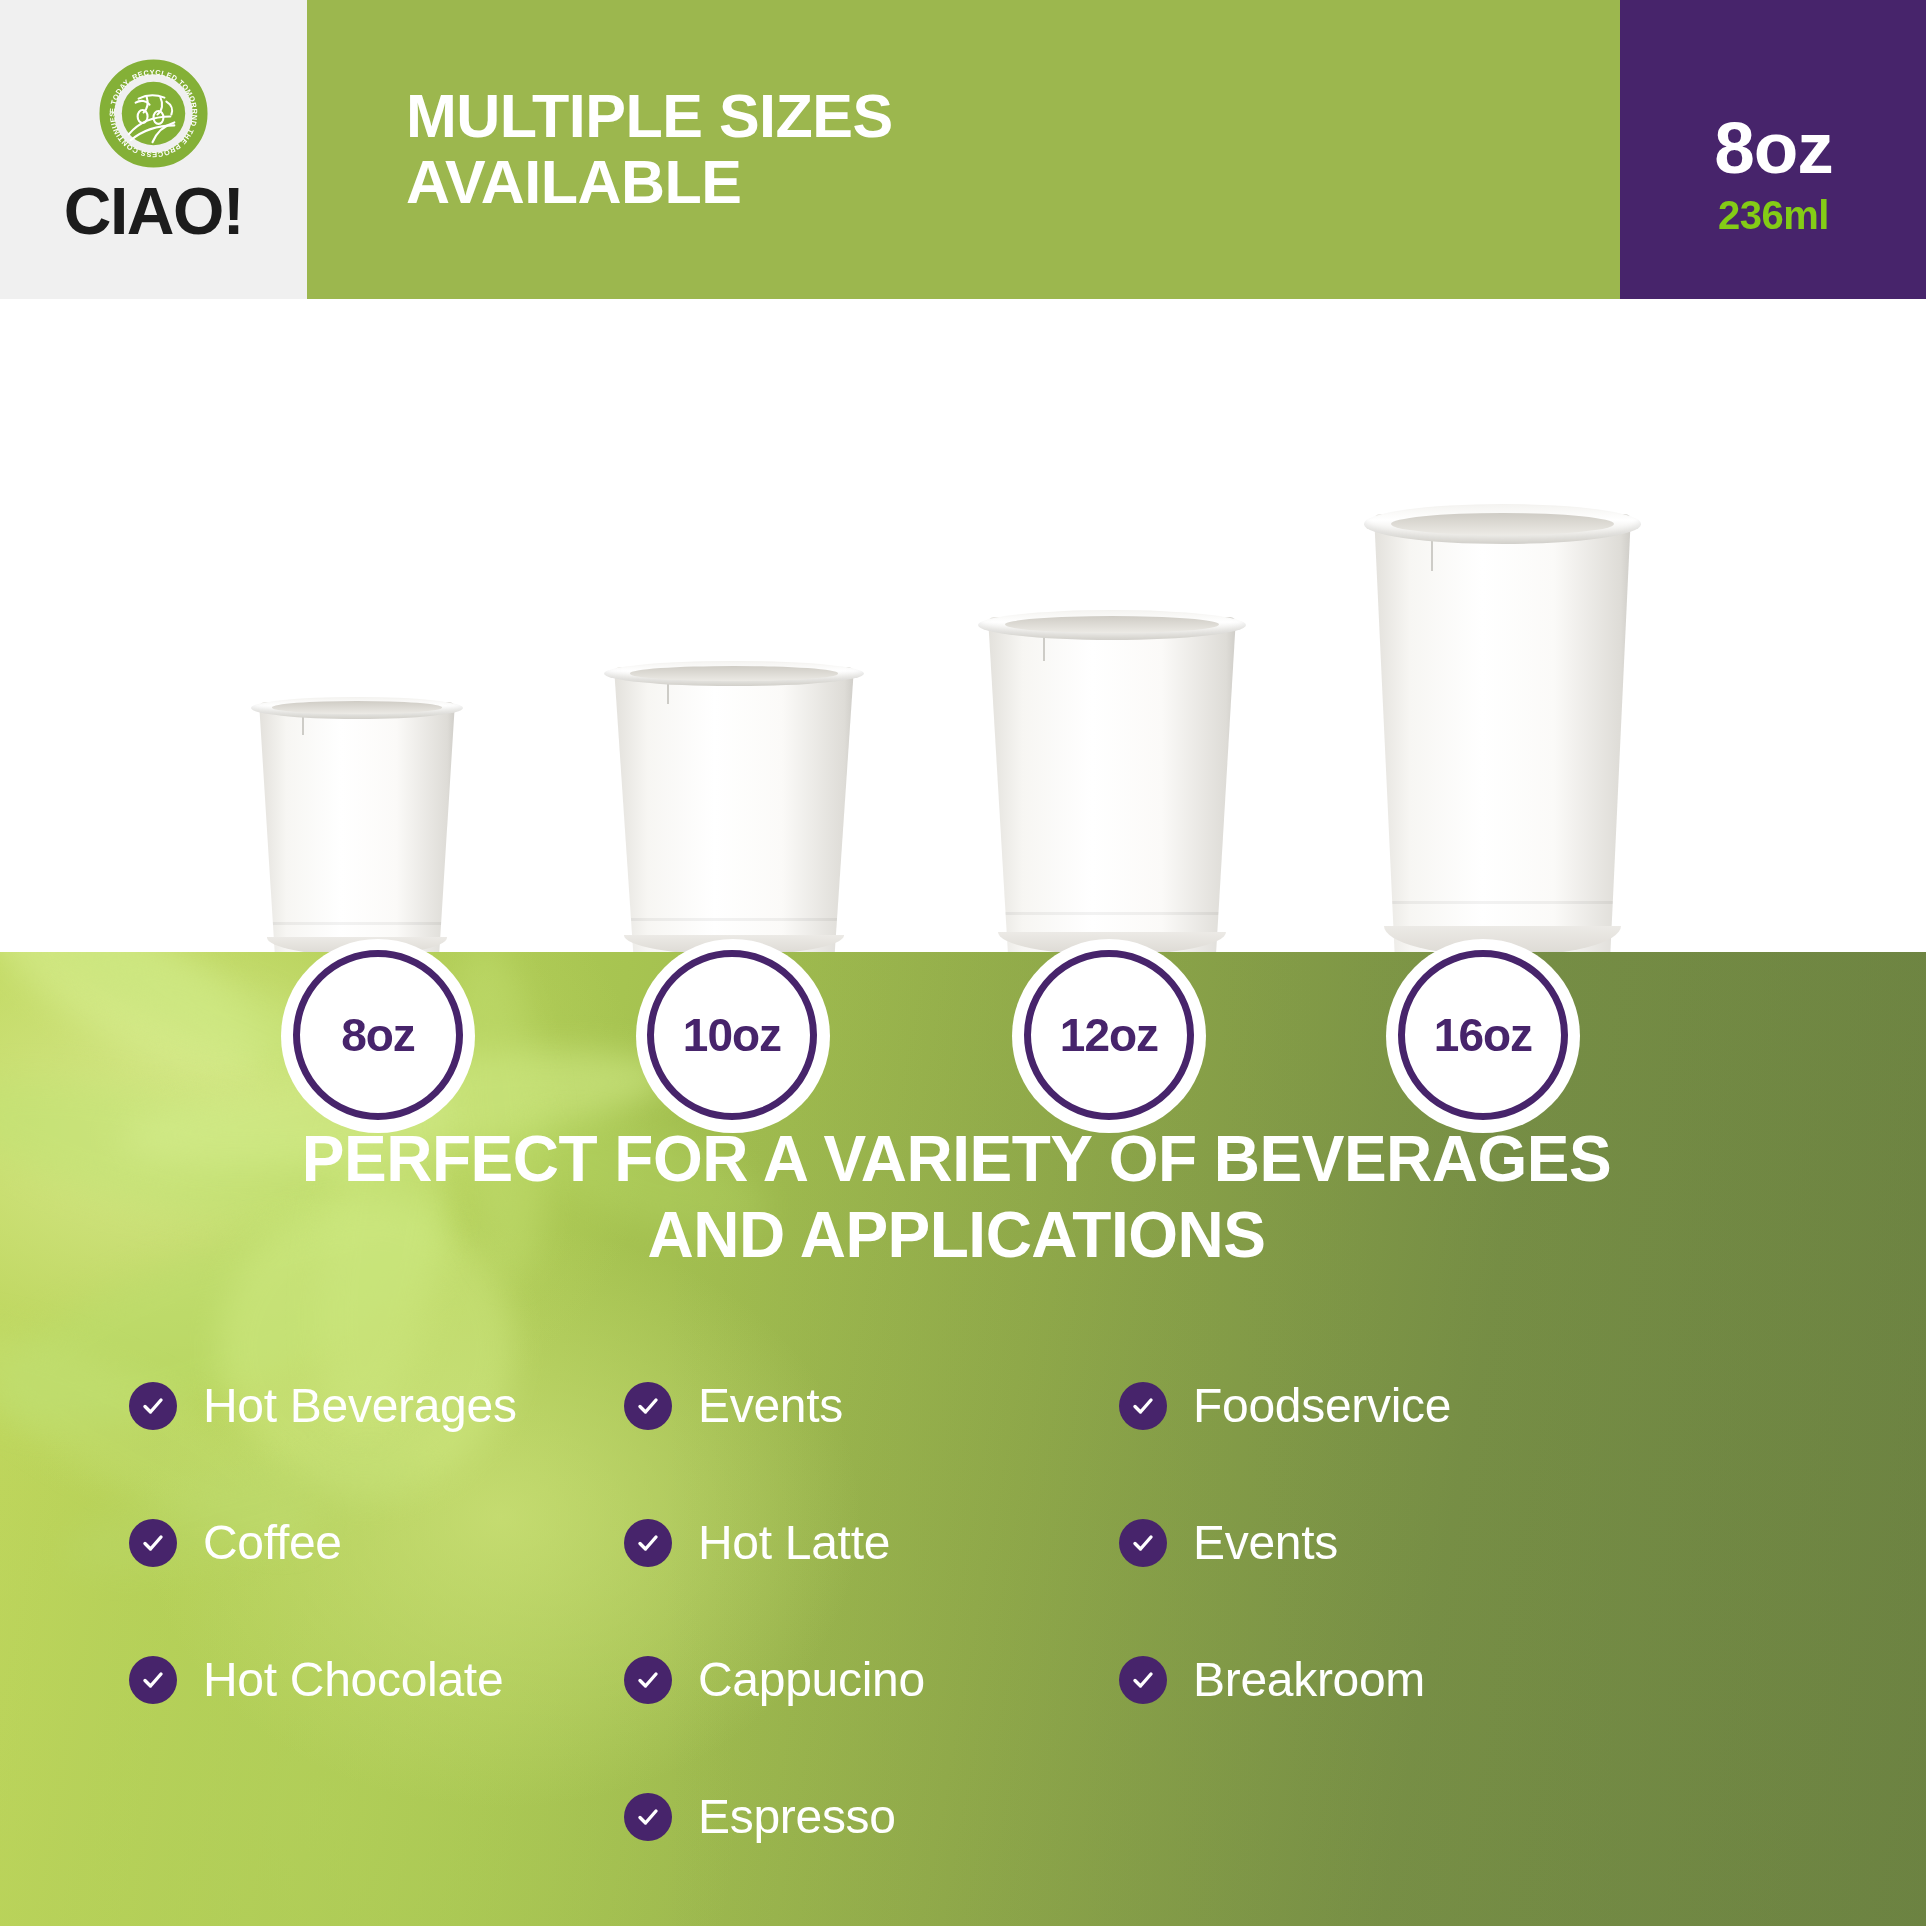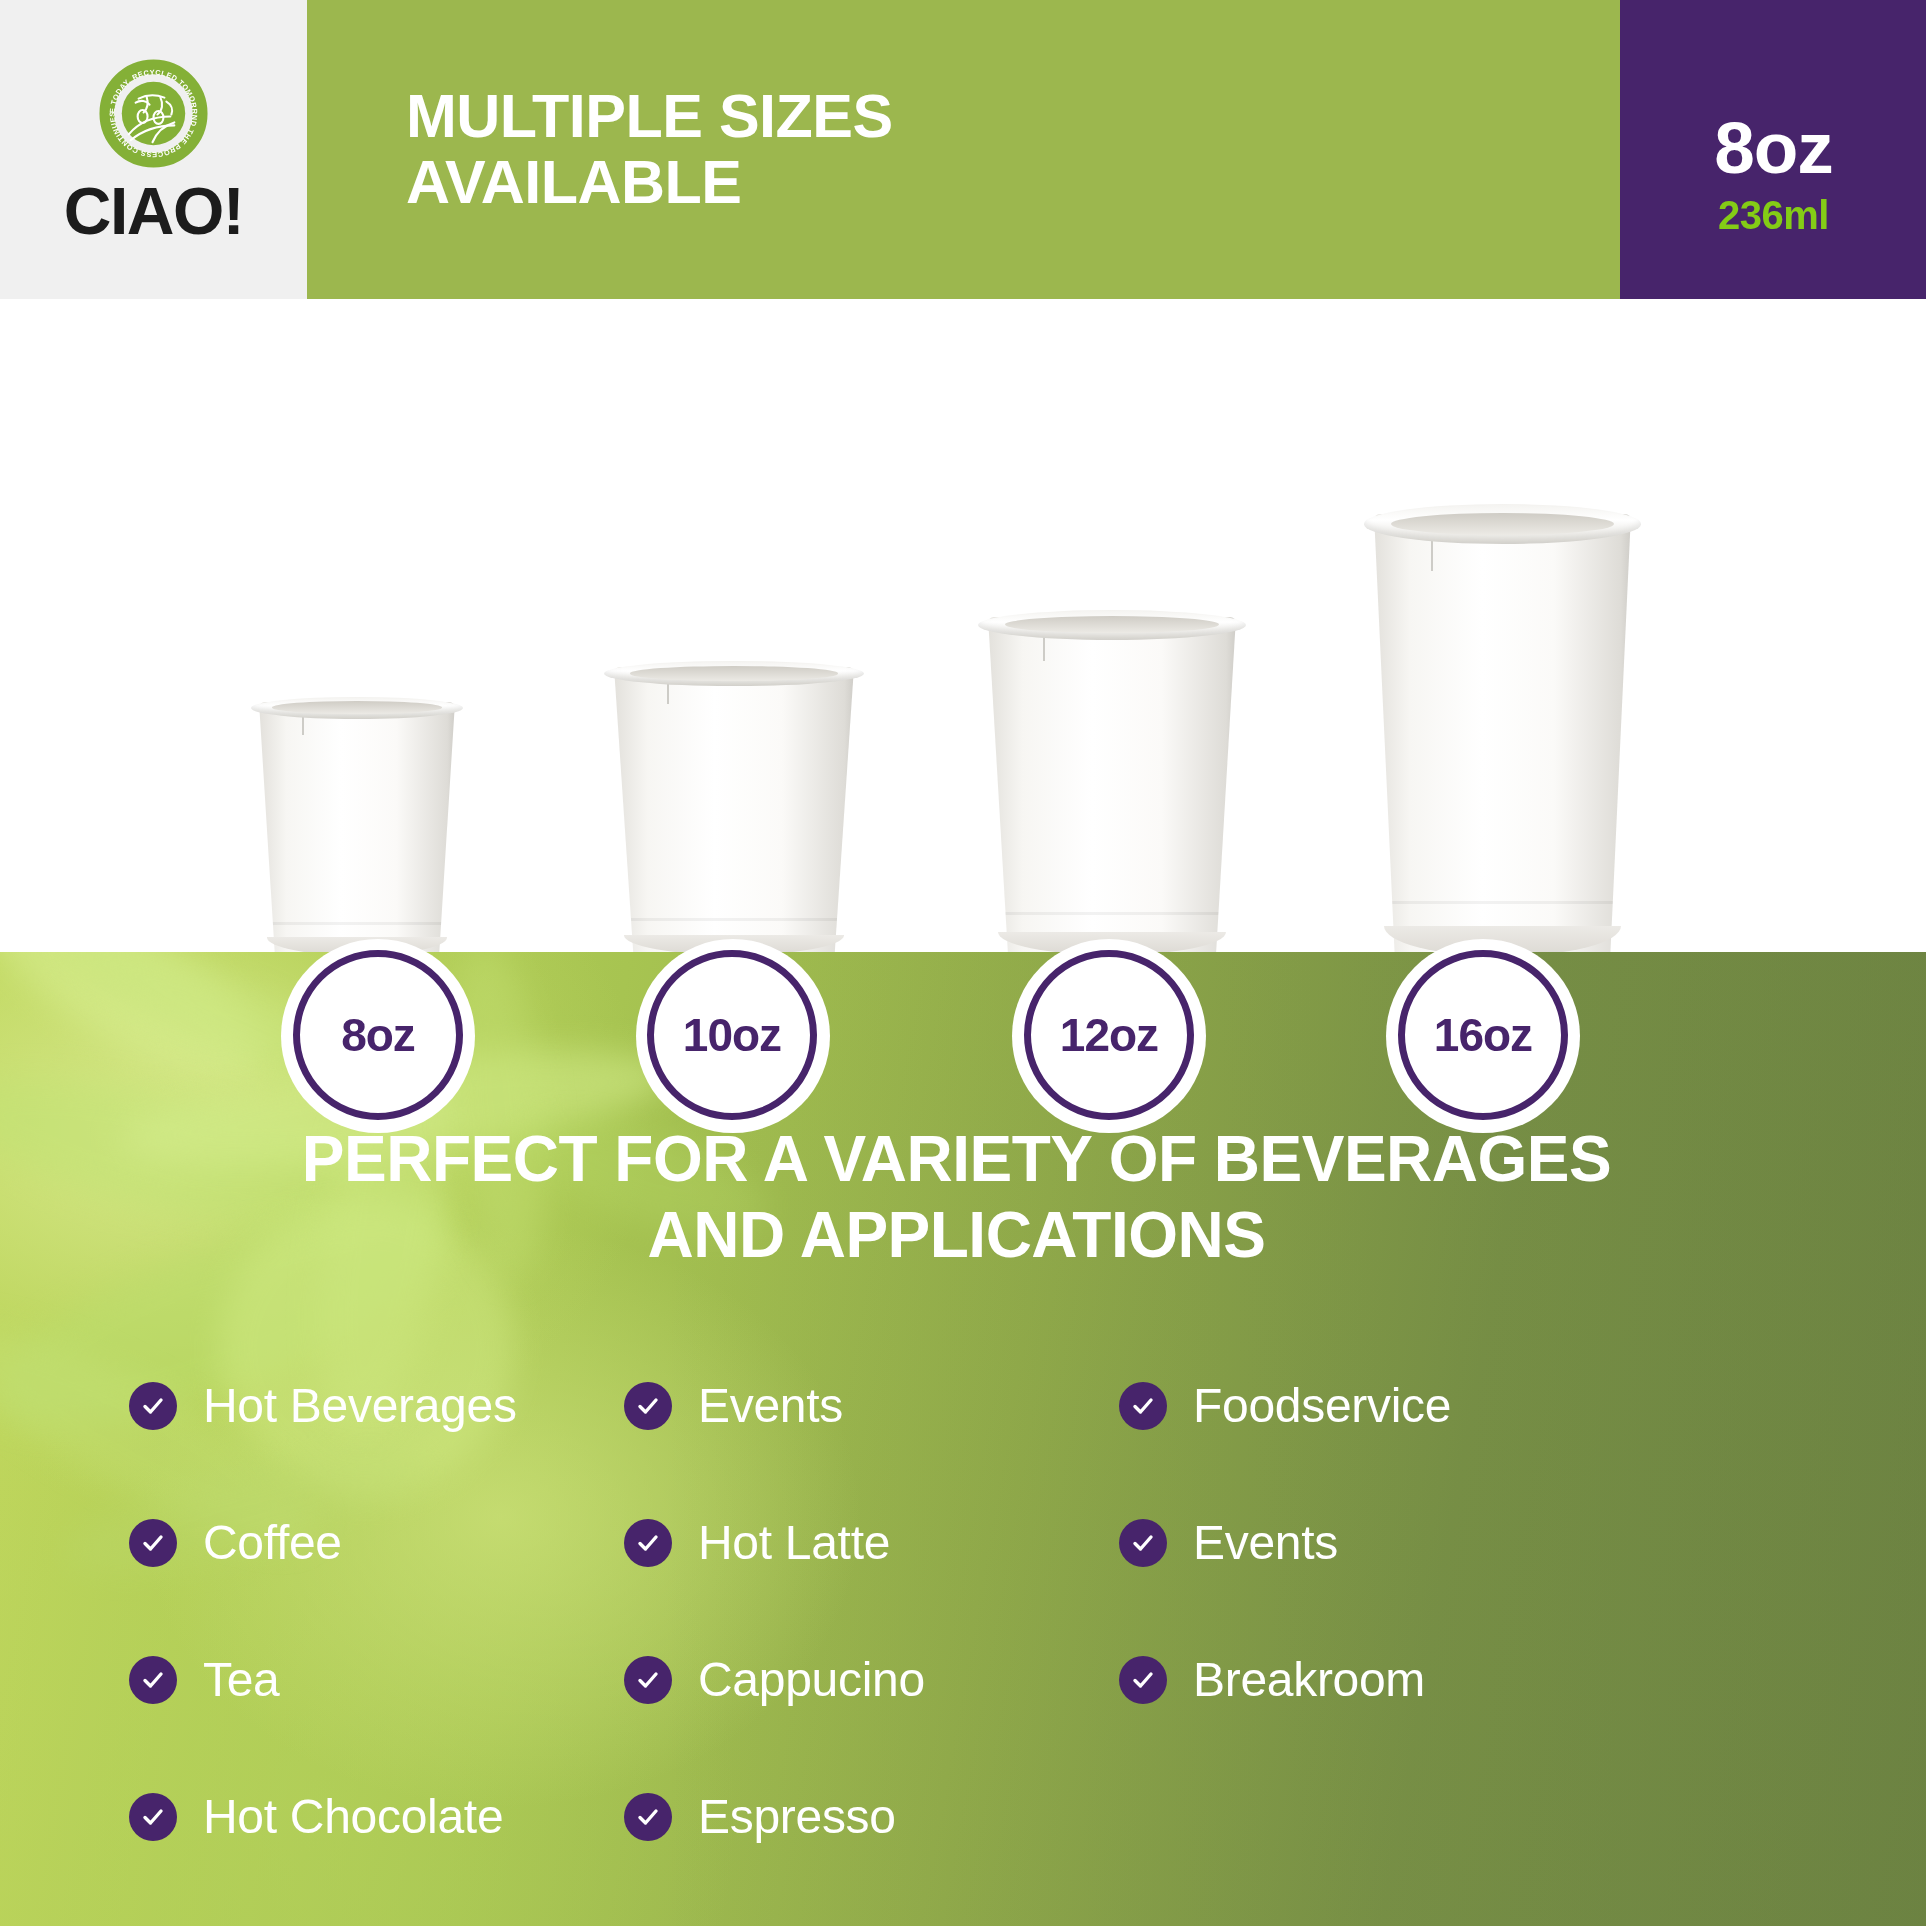--- a/index.html
+++ b/index.html
@@ -293,28 +293,20 @@
                 </svg>
               </span>
             <span class="feat-label">Coffee</span>
           </div>
           <div class="feat-item">
             <span class="check">
                 <svg width="26" height="26" viewBox="0 0 26 26">
                   <path d="M5 13.5 L10.5 19 L21 7" fill="none" stroke="#fff" stroke-width="3.4" stroke-linecap="round" stroke-linejoin="round"></path>
                 </svg>
               </span>
-            <span class="feat-label">Tea</span>
-          </div>
-          <div class="feat-item">
-            <span class="check">
-                <svg width="26" height="26" viewBox="0 0 26 26">
-                  <path d="M5 13.5 L10.5 19 L21 7" fill="none" stroke="#fff" stroke-width="3.4" stroke-linecap="round" stroke-linejoin="round"></path>
-                </svg>
-              </span>
             <span class="feat-label">Hot Chocolate</span>
           </div>
         </div>
 
         <div class="feat-col c2">
           <div class="feat-item">
             <span class="check">
                 <svg width="26" height="26" viewBox="0 0 26 26">
                   <path d="M5 13.5 L10.5 19 L21 7" fill="none" stroke="#fff" stroke-width="3.4" stroke-linecap="round" stroke-linejoin="round"></path>
                 </svg>

